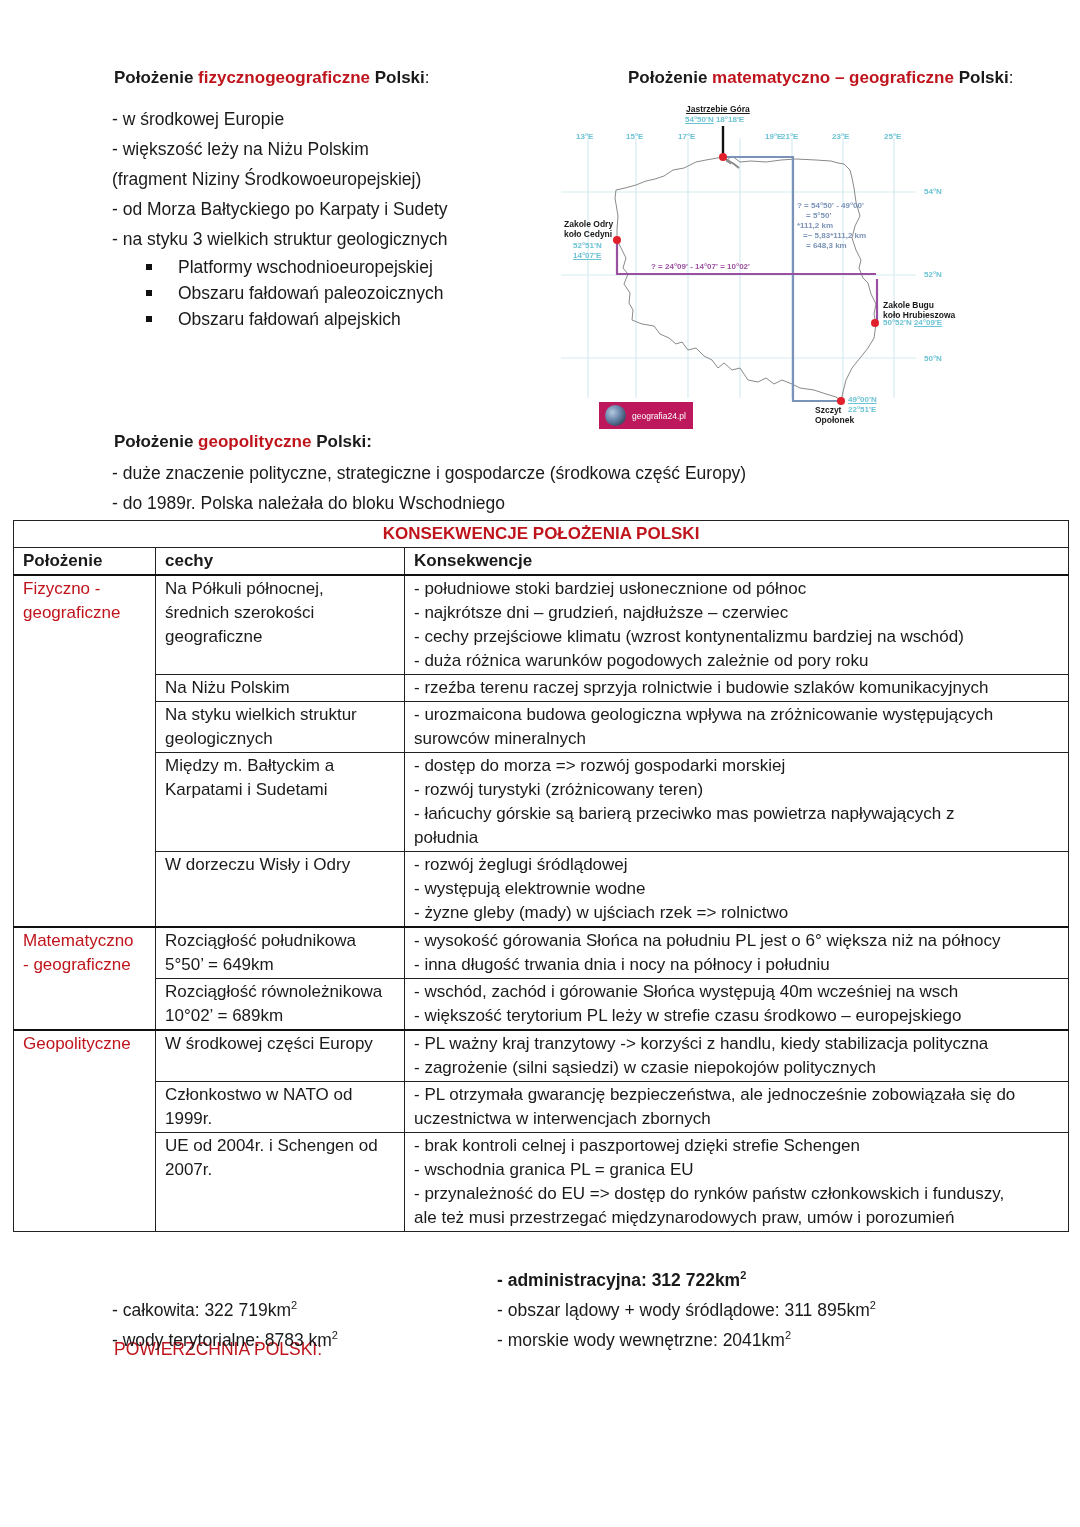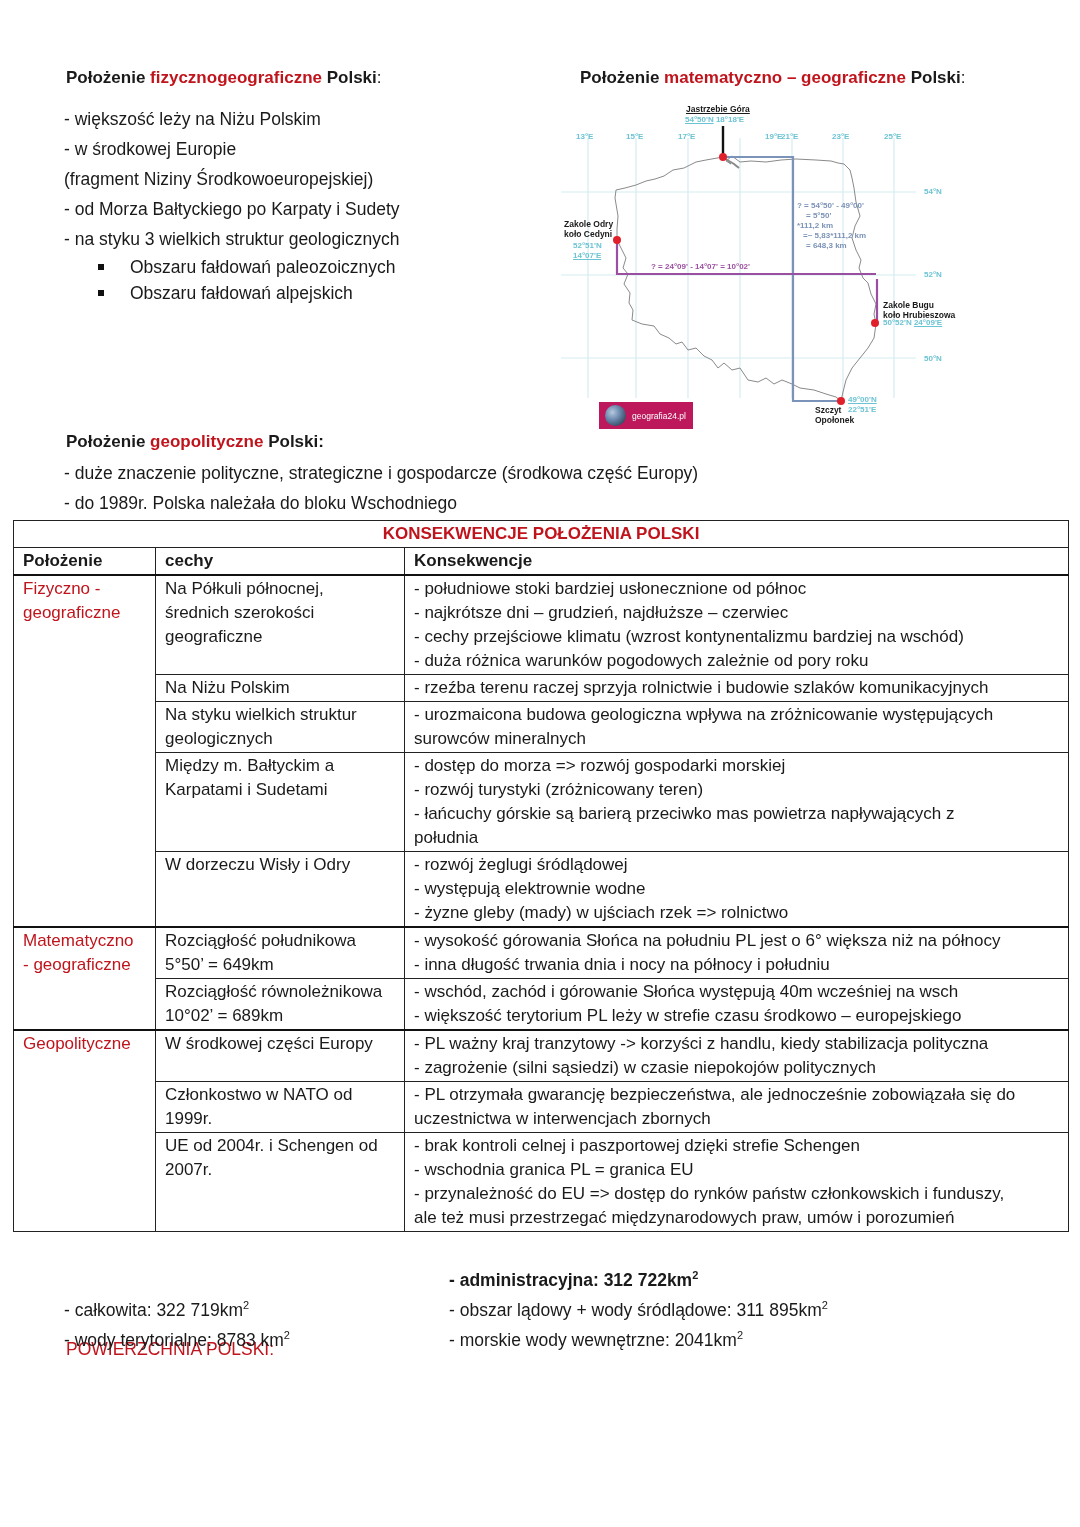--- a/index.html
+++ b/index.html
@@ -1,18 +1,18 @@
 <!DOCTYPE html>
 <html><head>
 <meta charset="utf-8">
 <style>
   html, body { margin:0; padding:0; background:#ffffff; }
   body { width:1080px; height:1527px; position:relative; overflow:hidden;
          font-family:"Liberation Sans", "DejaVu Sans", sans-serif; color:#1a1a1a; }
-  .abs { position:absolute; }
+  .abs { position:absolute;margin-left:48px; }
   .h-sec { font-size:17px; font-weight:bold; white-space:nowrap; }
   .red { color:#c0141c; }
   .line { font-size:17.5px; white-space:nowrap; line-height:30px; }
   .bullets { list-style:none; margin:0; padding:0; }
   .bullets li { font-size:17.5px; line-height:26px; position:relative; padding-left:66px; white-space:nowrap; }
   .bullets li::before { content:""; position:absolute; left:34px; top:10px; width:6px; height:6px; background:#111; }
 
   
   #map { position:absolute; left:556px; top:98px; width:420px; height:334px; }
   #map svg { position:absolute; left:0; top:0; }
@@ -39,26 +39,27 @@
 
   .sup { font-size:11px; vertical-align:super; line-height:0; }
 </style>
 </head>
 <body>
 
 <div class="abs h-sec" style="left:66px; top:68px;">
   <span>Położenie </span><span class="red">fizycznogeograficzne</span><span> Polski</span><span style="font-weight:normal">:</span>
 </div>
 <div class="abs" style="left:64px; top:104px;">
+  <div class="line">- w środkowej Europie</div>
   <div class="line">- większość leży na Niżu Polskim</div>
-  <div class="line">- w środkowej Europie</div>
   <div class="line">(fragment Niziny Środkowoeuropejskiej)</div>
   <div class="line">- od Morza Bałtyckiego po Karpaty i Sudety</div>
   <div class="line">- na styku 3 wielkich struktur geologicznych</div>
   <ul class="bullets">
+    <li>Platformy wschodnioeuropejskiej</li>
     <li>Obszaru fałdowań paleozoicznych</li>
     <li>Obszaru fałdowań alpejskich</li>
   </ul>
 </div>
 
 <div class="abs h-sec" style="left:580px; top:68px;">
   <span>Położenie </span><span class="red">matematyczno – geograficzne</span><span> Polski</span><span style="font-weight:normal">:</span>
 </div>
 
 <div id="map">

